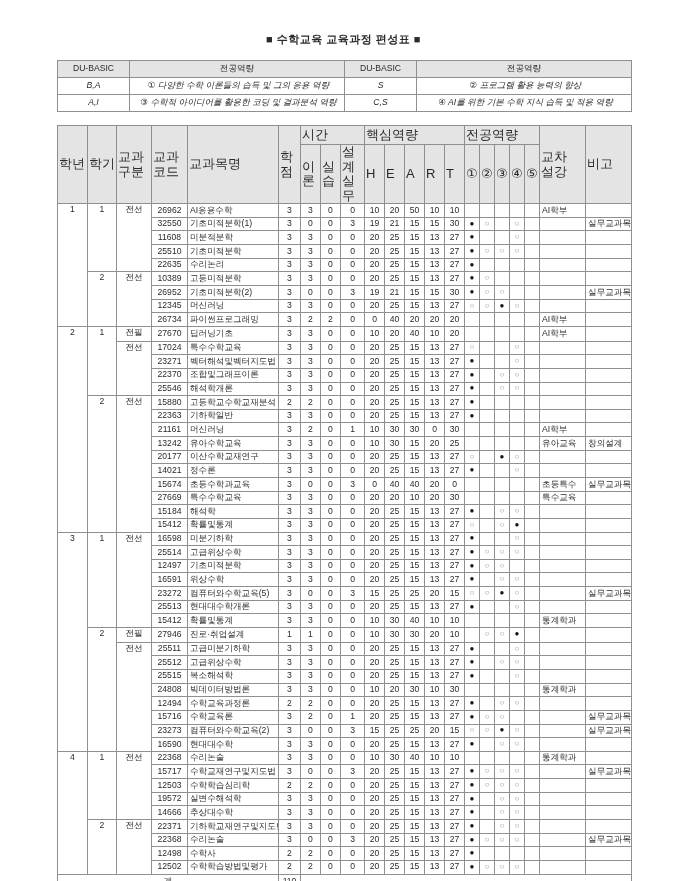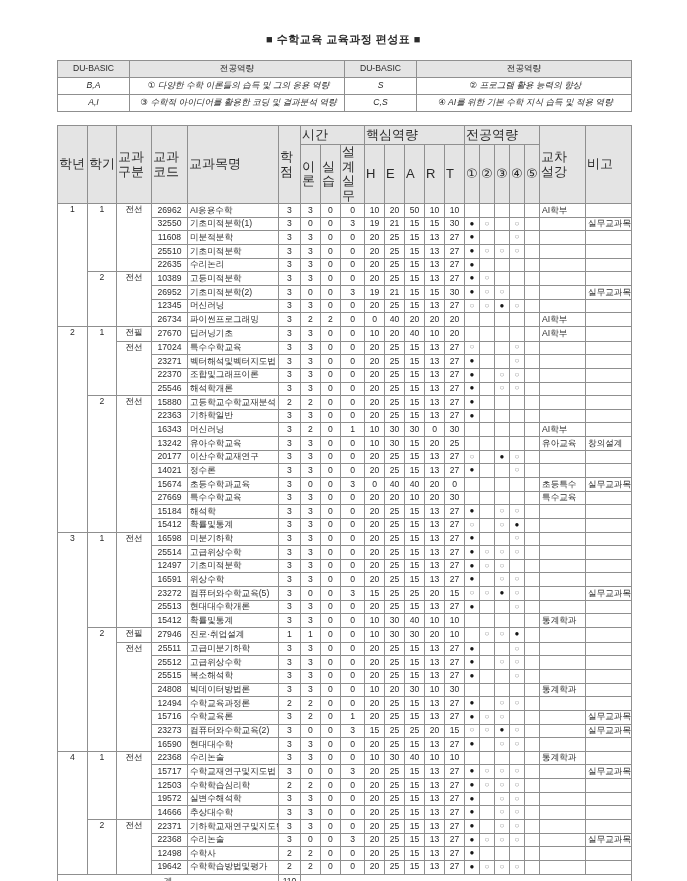--- a/index.html
+++ b/index.html
@@ -461,21 +461,21 @@
         <td>27</td>
         <td class="mark full">●</td>
         <td class="mark hollow"></td>
         <td class="mark hollow"></td>
         <td class="mark hollow"></td>
         <td class="mark hollow"></td>
         <td class="l"></td>
         <td class="l"></td>
       </tr>
       <tr>
-        <td>16343</td>
+        <td>21161</td>
         <td class="l">머신러닝</td>
         <td>3</td>
         <td>2</td>
         <td>0</td>
         <td>1</td>
         <td>10</td>
         <td>30</td>
         <td>30</td>
         <td>0</td>
         <td>30</td>
@@ -1112,21 +1112,21 @@
         <td>27</td>
         <td class="mark full">●</td>
         <td class="mark hollow"></td>
         <td class="mark hollow"></td>
         <td class="mark hollow"></td>
         <td class="mark hollow"></td>
         <td class="l"></td>
         <td class="l"></td>
       </tr>
       <tr>
-        <td>19642</td>
+        <td>12502</td>
         <td class="l">수학학습방법및평가</td>
         <td>2</td>
         <td>2</td>
         <td>0</td>
         <td>0</td>
         <td>20</td>
         <td>25</td>
         <td>15</td>
         <td>13</td>
         <td>27</td>

